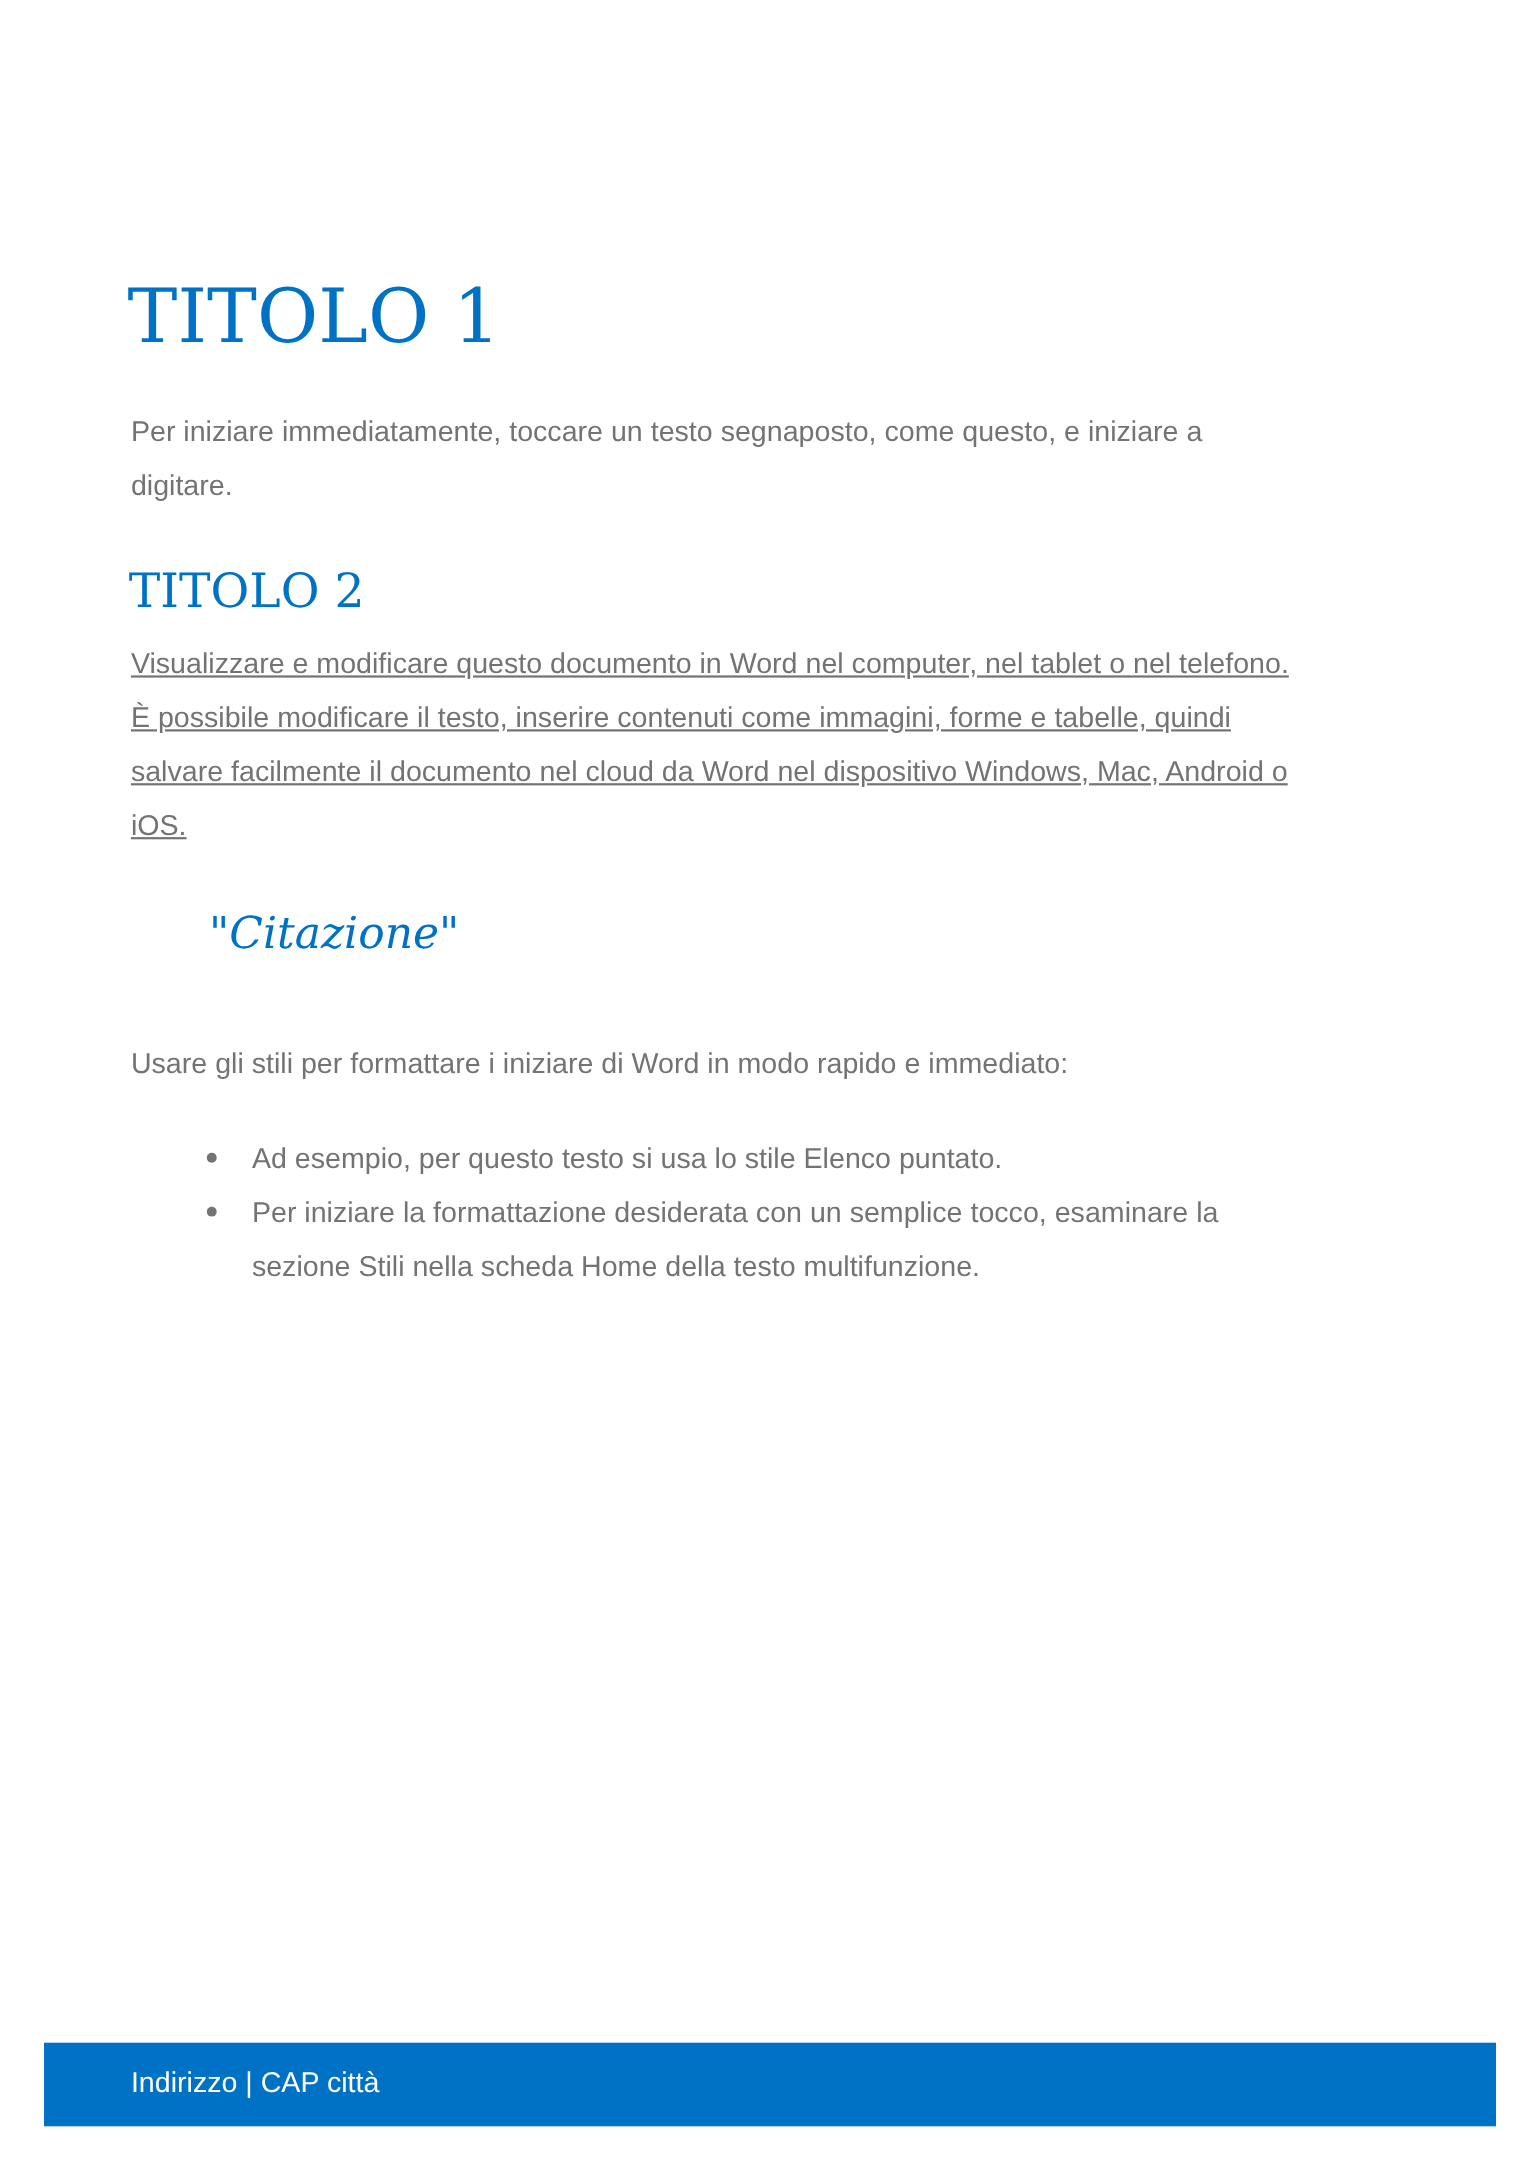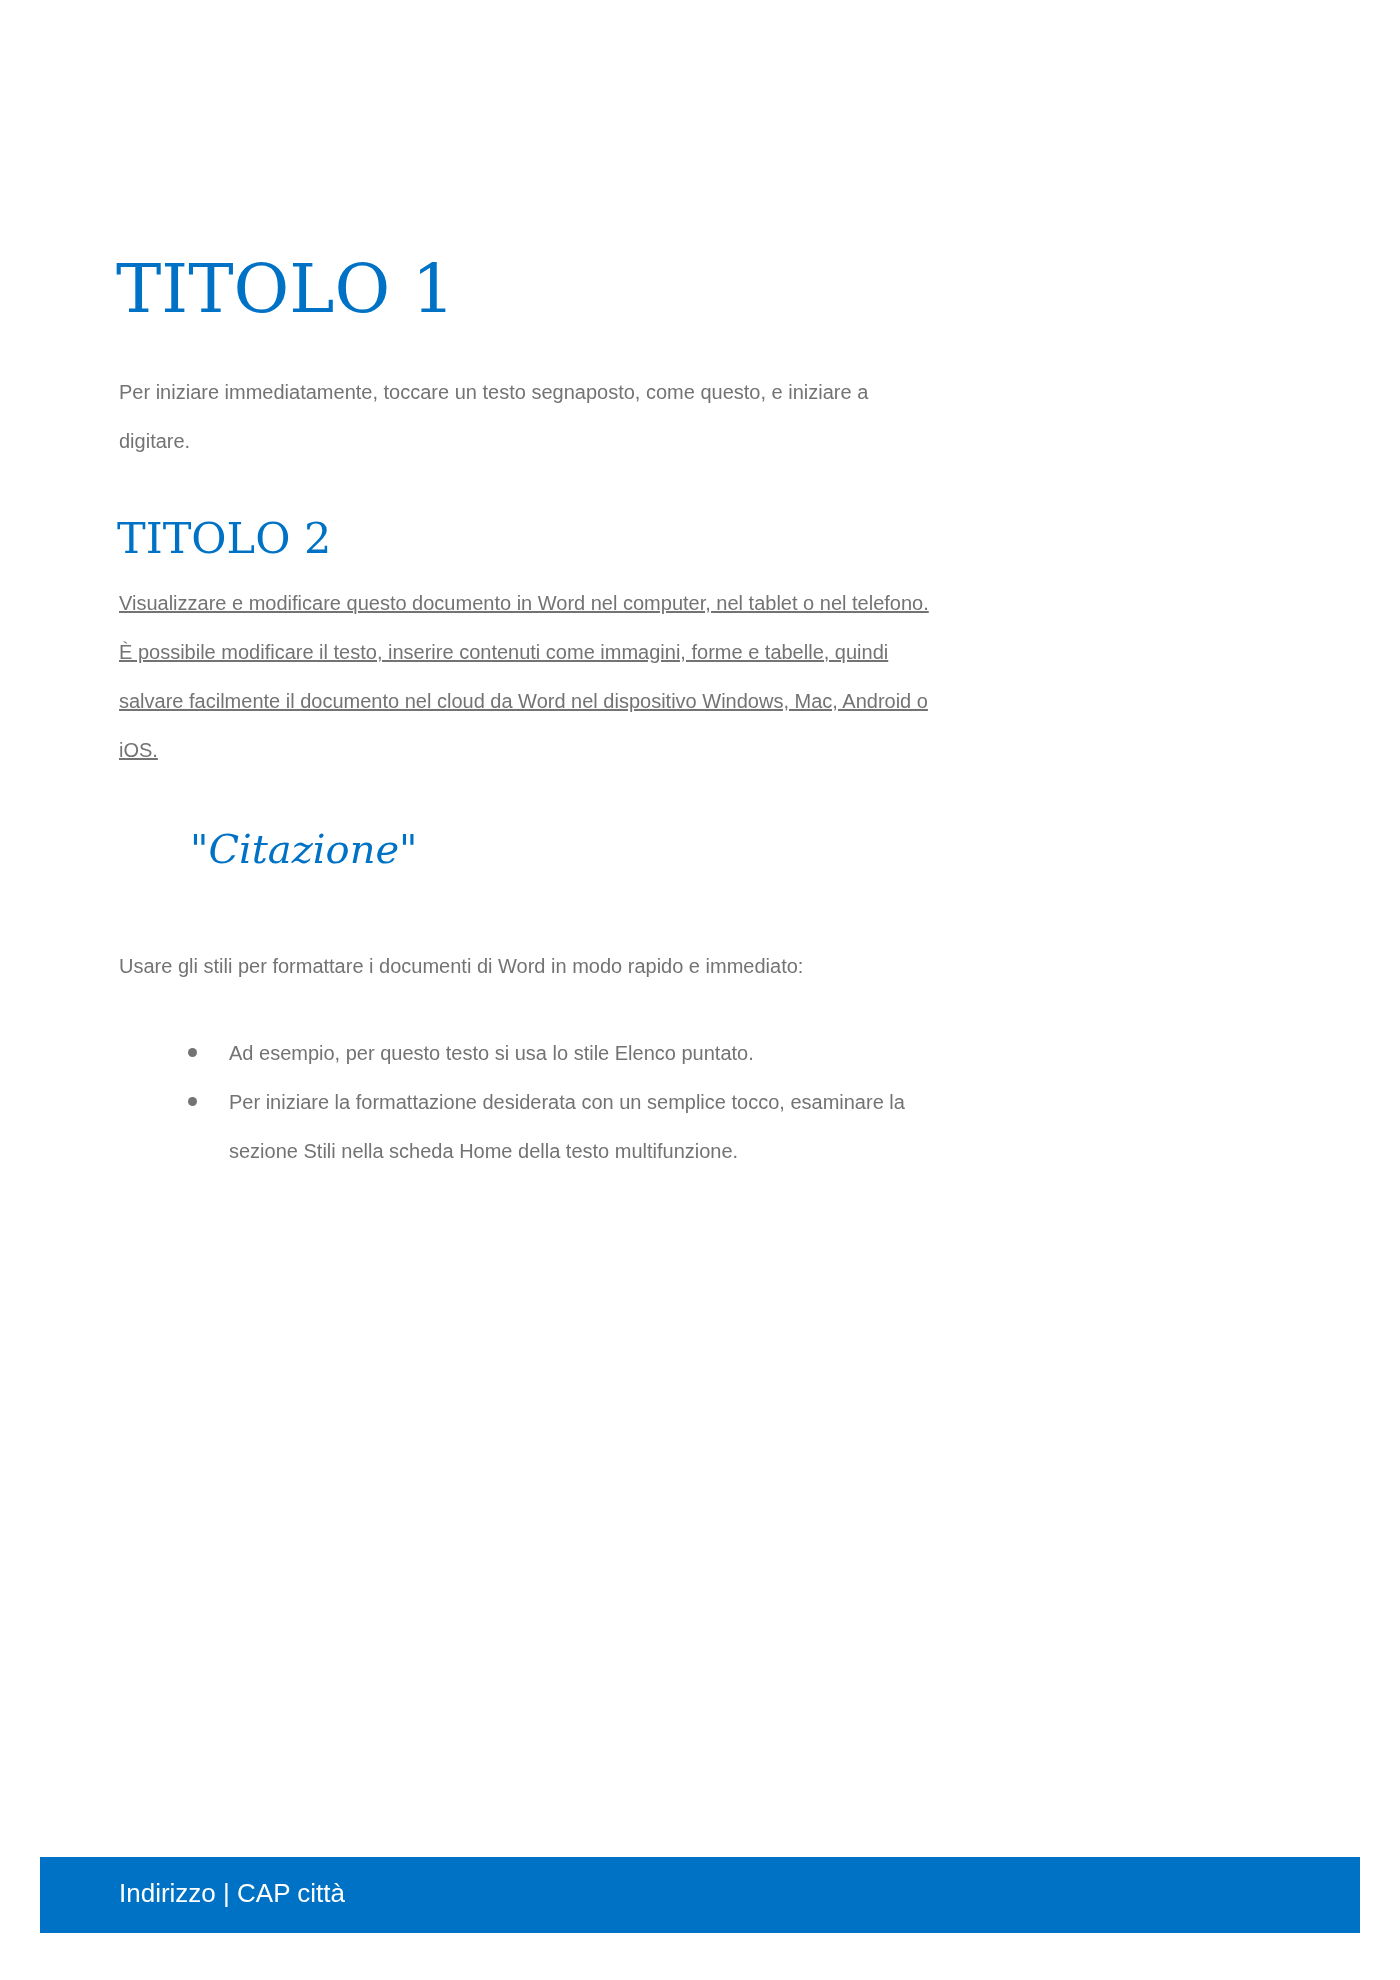--- a/index.html
+++ b/index.html
@@ -43,21 +43,21 @@
       left: 190px;
       top: 820px;
       font-family: "DejaVu Serif", "Liberation Serif", serif;
       font-style: italic;
       font-size: 40px;
       line-height: 58px;
       color: #0072c6;
     }
     .body-text {
       font-family: "Liberation Sans", sans-serif;
-      font-size: 20px;
+      font-size: 26px;
       color: #737373;
       line-height: 49px;
     }
     .p1 { left: 119px; top: 368px; }
     .p2 { left: 119px; top: 579px; text-decoration: underline; }
     .p3 { left: 119px; top: 942px; }
     .line { display: block; height: 49px; white-space: nowrap; }
 
     .bullets {
       left: 119px;
@@ -113,21 +113,21 @@
   <div class="abs body-text p2">
     <span class="line">Visualizzare e modificare questo documento in Word nel computer, nel tablet o nel telefono.</span>
     <span class="line">È possibile modificare il testo, inserire contenuti come immagini, forme e tabelle, quindi</span>
     <span class="line">salvare facilmente il documento nel cloud da Word nel dispositivo Windows, Mac, Android o</span>
     <span class="line">iOS.</span>
   </div>
 
   <div class="abs quote">"Citazione"</div>
 
   <div class="abs body-text p3">
-    <span class="line">Usare gli stili per formattare i documenti di Word in modo rapido e immediato:</span>
+    <span class="line">Usare gli stili per formattare i iniziare di Word in modo rapido e immediato:</span>
   </div>
 
   <div class="abs body-text bullets">
     <div class="bullet-item">
       <span class="bullet-dot"></span>
       <span class="line">Ad esempio, per questo testo si usa lo stile Elenco puntato.</span>
     </div>
     <div class="bullet-item">
       <span class="bullet-dot"></span>
       <span class="line">Per iniziare la formattazione desiderata con un semplice tocco, esaminare la</span>

